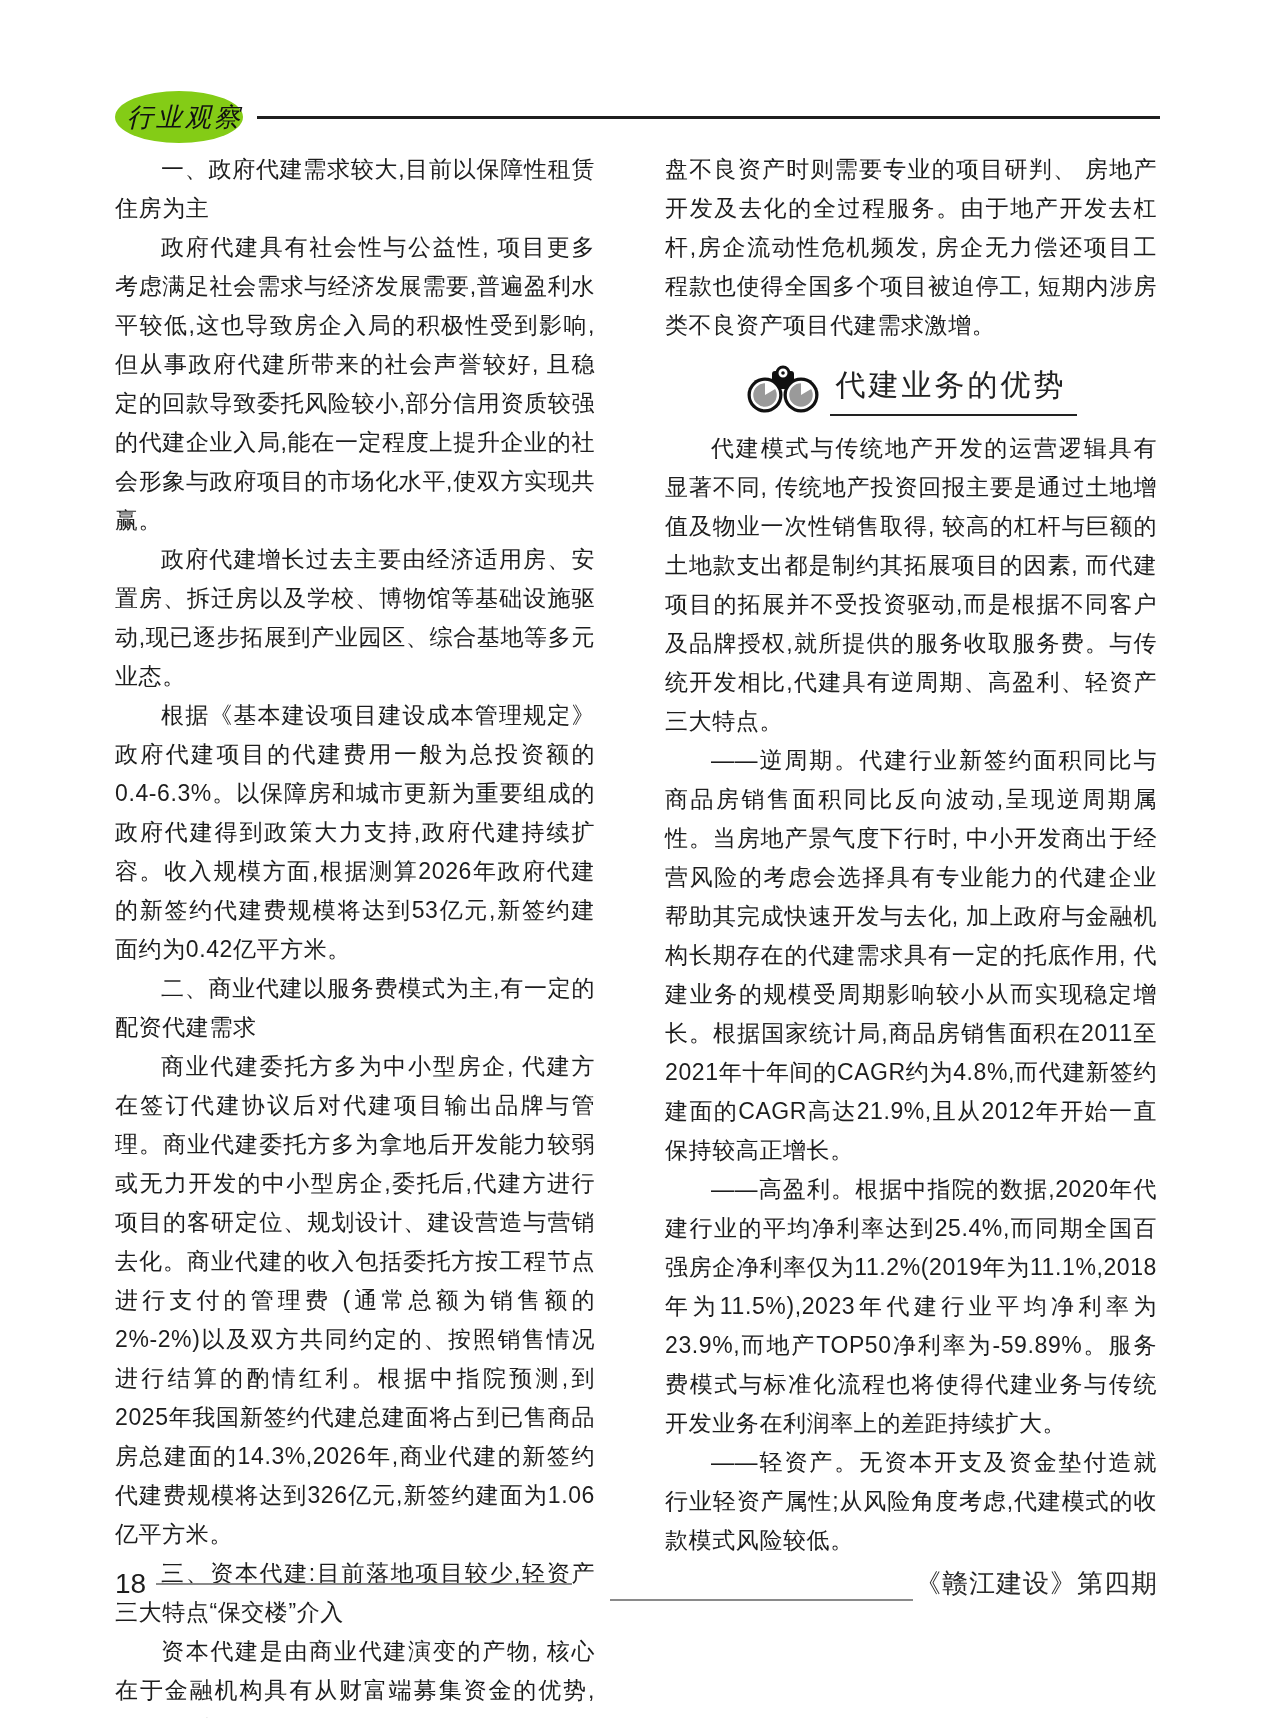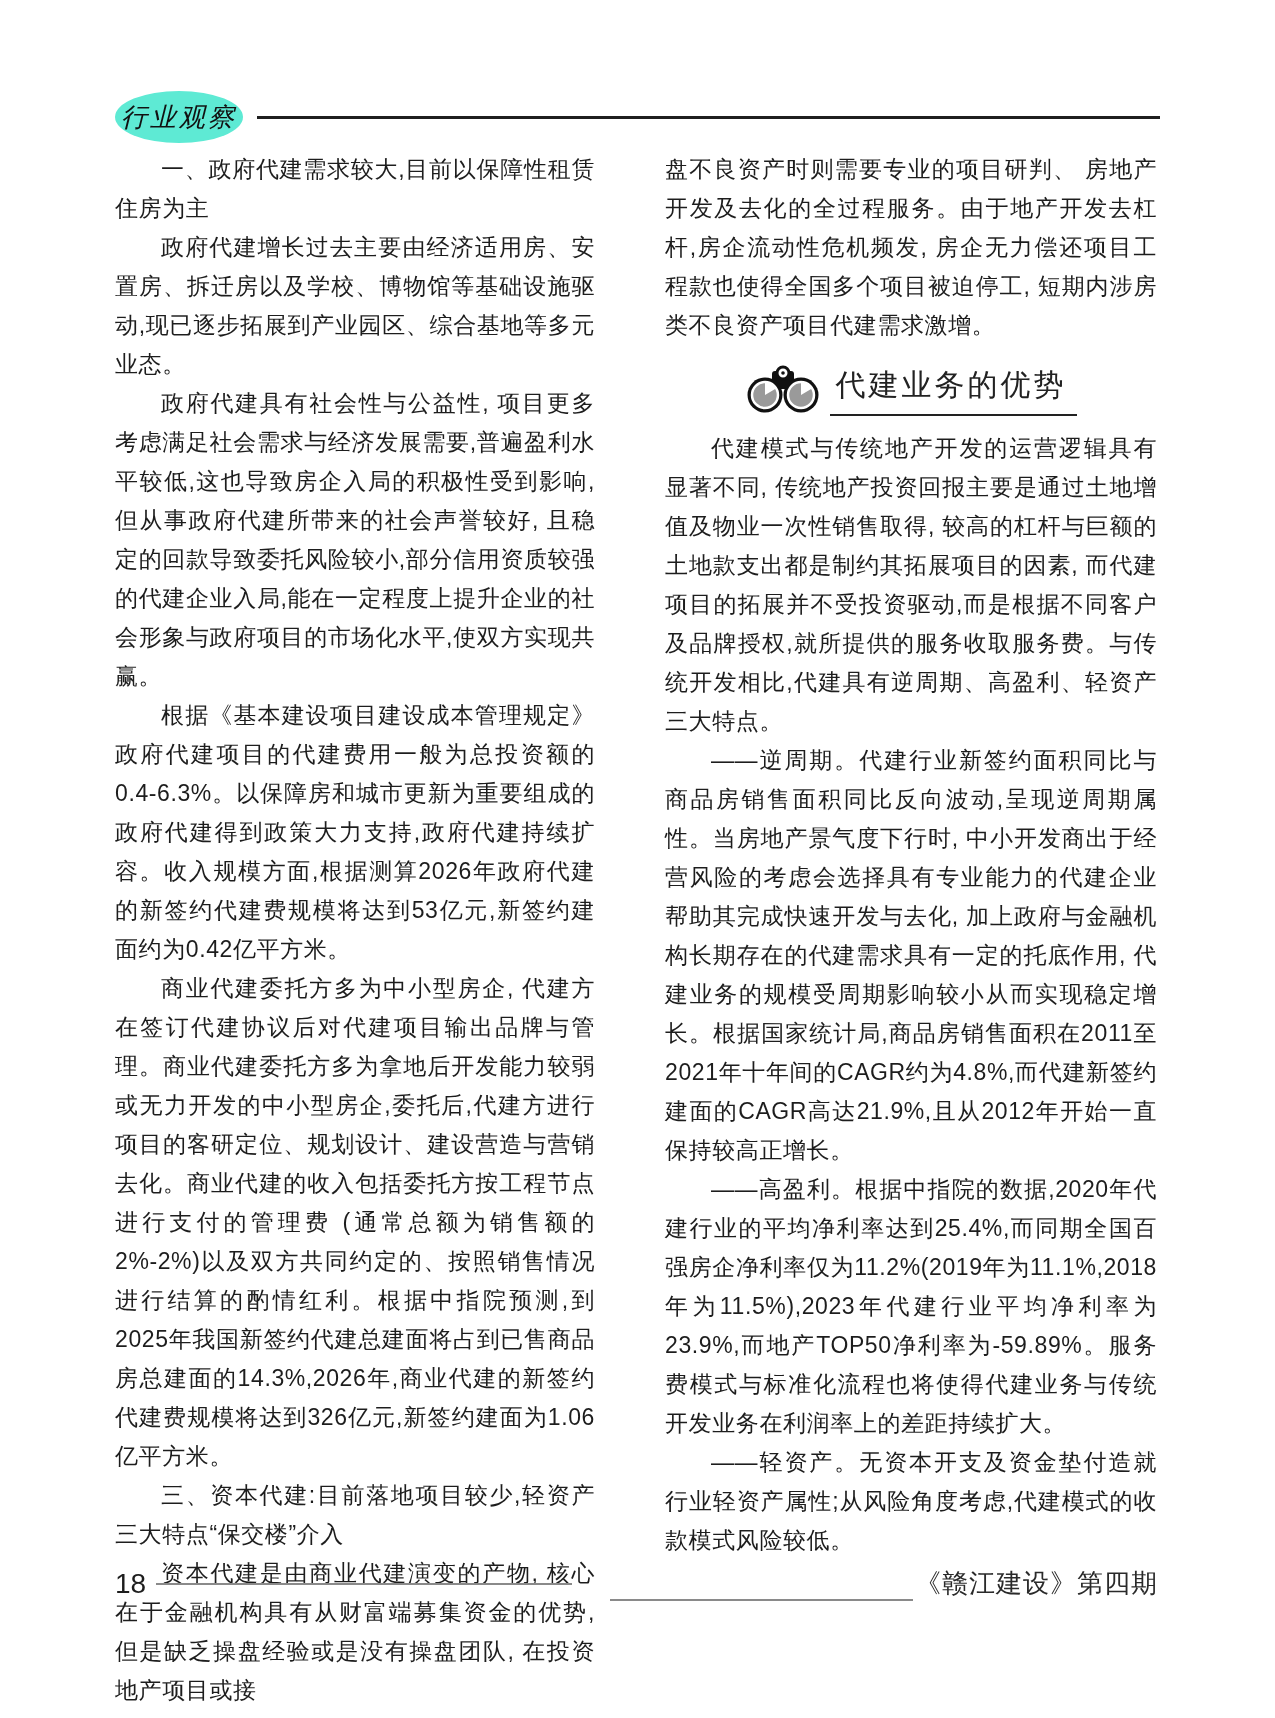--- a/index.html
+++ b/index.html
@@ -20,25 +20,25 @@
     left: 115px;
     right: 115px;
     top: 90px;
     height: 54px;
     display: flex;
     align-items: center;
   }
   .badge {
     width: 128px;
     height: 52px;
-    background: #5eead4;
+    background: #84cc16;
     border-radius: 50%;
     display: flex;
     align-items: center;
-    justify-content: center;
+    justify-content: flex-end;
     flex: 0 0 auto;
   }
   .badge span {
     font-family: "Liberation Serif", serif;
     font-style: italic;
     font-size: 26px;
     letter-spacing: 3px;
     color: #111;
     white-space: nowrap;
   }
@@ -130,23 +130,24 @@
     <div class="badge">
       <span>行业观察</span>
     </div>
     <div class="header-rule"></div>
   </div>
 
   <div class="columns">
 
     <div class="col col-left">
       <p class="h">一、政府代建需求较大,目前以保障性租赁住房为主</p>
+      <p>政府代建具有社会性与公益性, 项目更多考虑满足社会需求与经济发展需要,普遍盈利水平较低,这也导致房企入局的积极性受到影响, 但从事政府代建所带来的社会声誉较好, 且稳定的回款导致委托风险较小,部分信用资质较强的代建企业入局,能在一定程度上提升企业的社会形象与政府项目的市场化水平,使双方实现共赢。</p>
       <p>政府代建增长过去主要由经济适用房、安置房、拆迁房以及学校、博物馆等基础设施驱动,现已逐步拓展到产业园区、综合基地等多元业态。</p>
-      <p>政府代建具有社会性与公益性, 项目更多考虑满足社会需求与经济发展需要,普遍盈利水平较低,这也导致房企入局的积极性受到影响, 但从事政府代建所带来的社会声誉较好, 且稳定的回款导致委托风险较小,部分信用资质较强的代建企业入局,能在一定程度上提升企业的社会形象与政府项目的市场化水平,使双方实现共赢。</p>
       <p>根据《基本建设项目建设成本管理规定》政府代建项目的代建费用一般为总投资额的0.4-6.3%。以保障房和城市更新为重要组成的政府代建得到政策大力支持,政府代建持续扩容。收入规模方面,根据测算2026年政府代建的新签约代建费规模将达到53亿元,新签约建面约为0.42亿平方米。</p>
+      <p class="h">二、商业代建以服务费模式为主,有一定的配资代建需求</p>
       <p>商业代建委托方多为中小型房企, 代建方在签订代建协议后对代建项目输出品牌与管理。商业代建委托方多为拿地后开发能力较弱或无力开发的中小型房企,委托后,代建方进行项目的客研定位、规划设计、建设营造与营销去化。商业代建的收入包括委托方按工程节点进行支付的管理费 (通常总额为销售额的2%-2%)以及双方共同约定的、按照销售情况进行结算的酌情红利。根据中指院预测,到2025年我国新签约代建总建面将占到已售商品房总建面的14.3%,2026年,商业代建的新签约代建费规模将达到326亿元,新签约建面为1.06亿平方米。</p>
       <p class="h">三、资本代建:目前落地项目较少,轻资产三大特点“保交楼”介入</p>
       <p>资本代建是由商业代建演变的产物, 核心在于金融机构具有从财富端募集资金的优势, 但是缺乏操盘经验或是没有操盘团队, 在投资地产项目或接</p>
     </div>
 
     <div class="col col-right">
       <p class="noindent">盘不良资产时则需要专业的项目研判、 房地产开发及去化的全过程服务。由于地产开发去杠杆,房企流动性危机频发, 房企无力偿还项目工程款也使得全国多个项目被迫停工, 短期内涉房类不良资产项目代建需求激增。</p>
 
       <div class="section-title-row">
         <svg class="binoculars" width="74" height="50" viewBox="0 0 74 50" aria-hidden="true">

